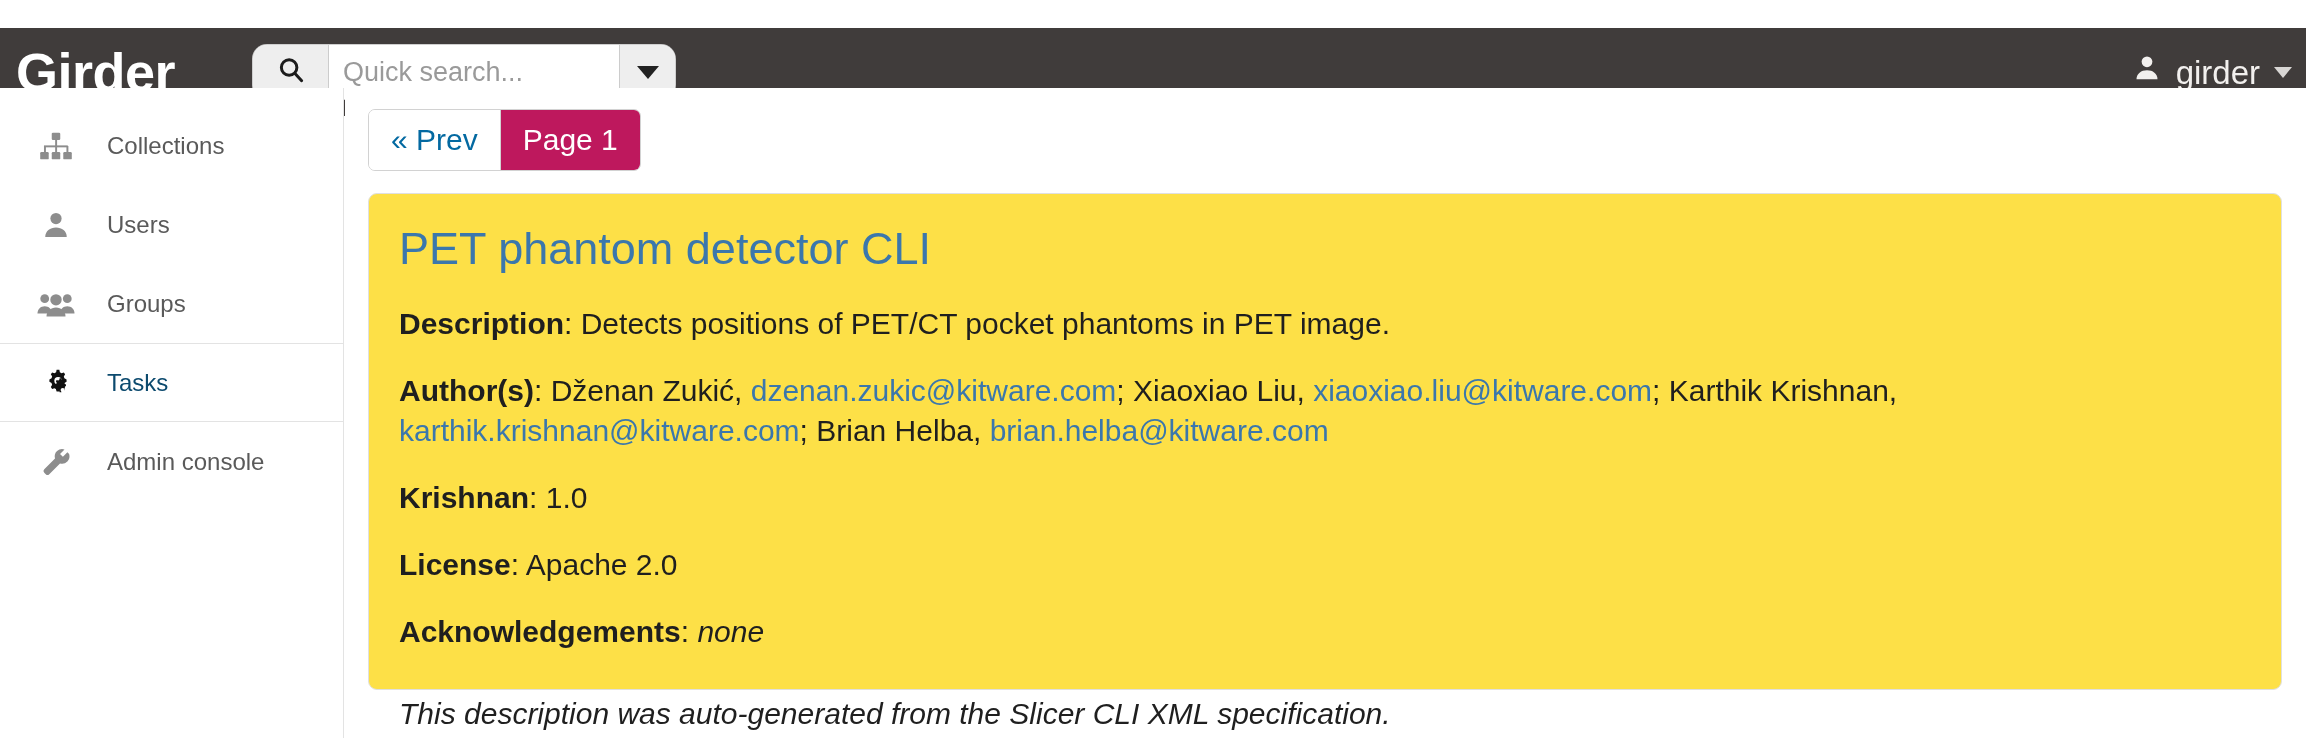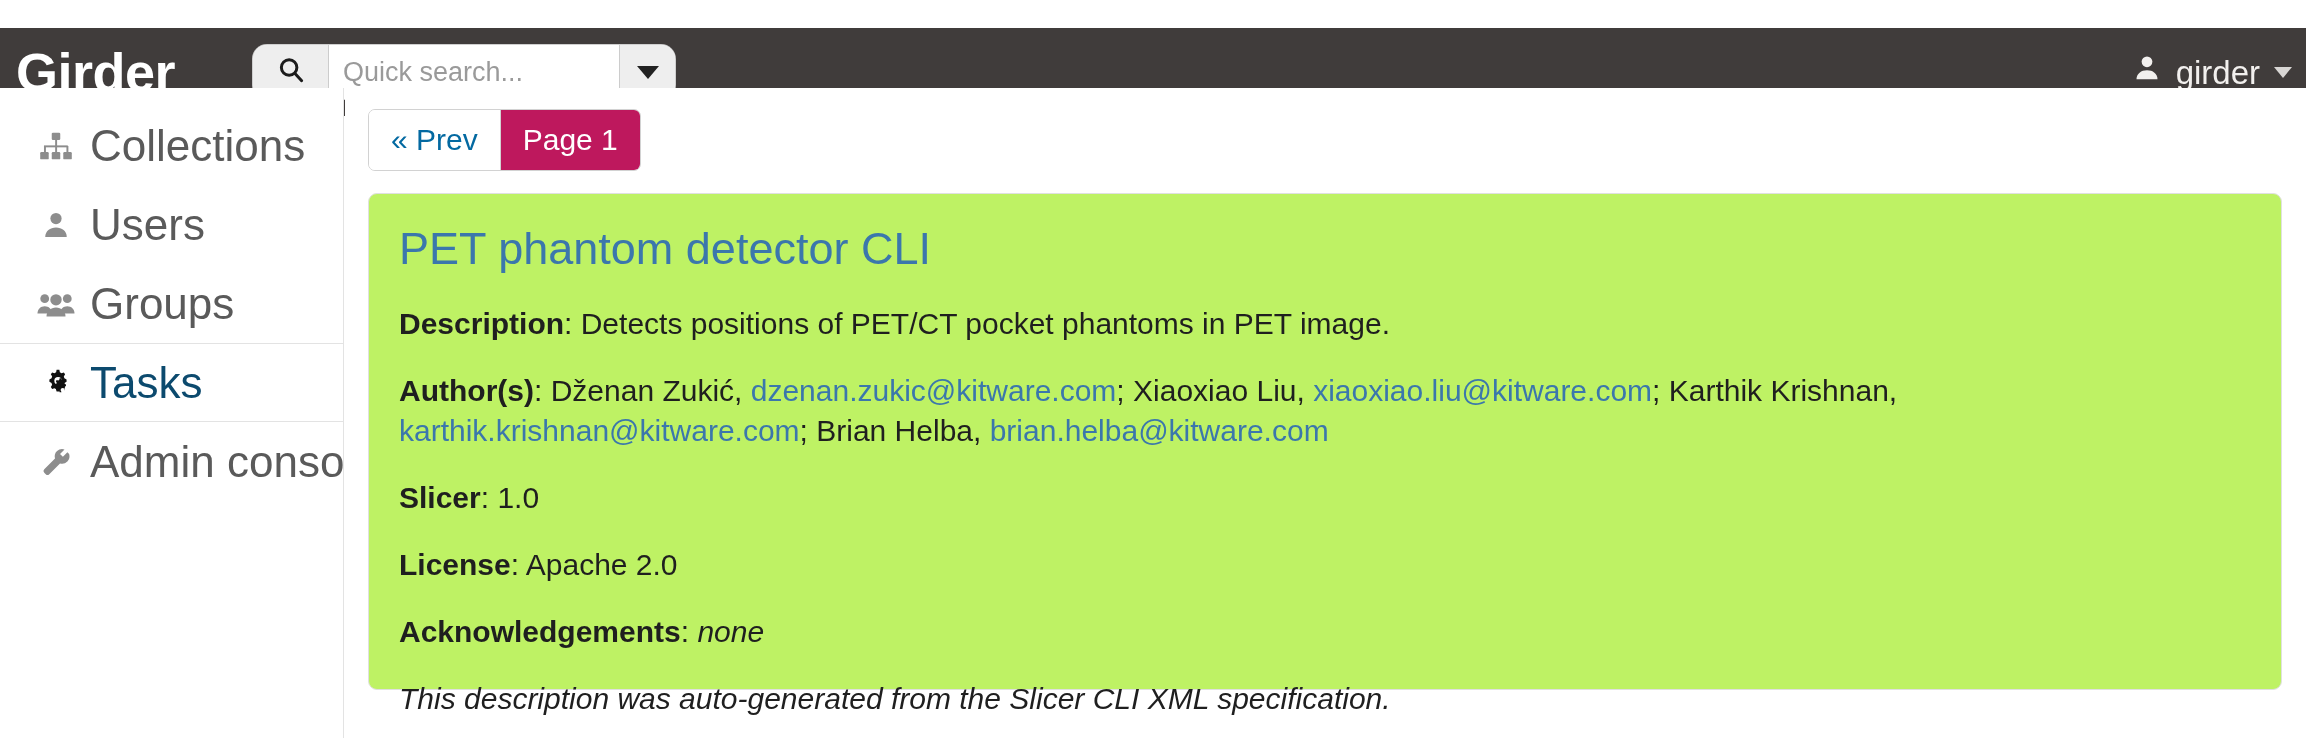--- a/index.html
+++ b/index.html
@@ -89,25 +89,25 @@
   .sidebar {
     position: absolute;
     top: 88px; left: 0;
     width: 344px; height: 650px;
     background: #ffffff;
     border-right: 1px solid #e3e3e3;
     padding-top: 18px;
   }
   .nav-item {
     display: flex; align-items: center;
-    gap: 14px;
+    gap: 31px;
     height: 79px;
     padding-left: 36px;
     color: #5a5a5a;
-    font-size: 44px;
+    font-size: 24px;
     cursor: pointer;
     white-space: nowrap;
   }
   .nav-item .nav-icon {
     width: 40px;
     display: flex; align-items: center; justify-content: center;
     color: #8d8d8d;
     flex: none;
   }
   .nav-item.active {
@@ -151,21 +151,21 @@
     color: #ffffff;
     border-right-color: #3c7ab0;
   }
 
   .card {
     margin-top: 22px;
     width: 1914px;
     height: 497px;
     border: 1px solid #e0e0e0;
     border-radius: 9px;
-    background: #bef264;
+    background: #fde047;
     padding: 27px 30px 0 30px;
   }
   .card-title {
     color: #3b77ac;
     font-size: 45px;
     font-weight: normal;
     margin: 0 0 0 0;
     line-height: 1.25;
     white-space: nowrap;
   }
@@ -179,21 +179,21 @@
   .meta-line i { font-style: italic; }
   .email-link {
     color: #3b77ac;
     text-decoration: none;
     cursor: pointer;
   }
   .note-line {
     font-size: 30px;
     color: #1f1f1f;
     font-style: italic;
-    margin-top: 27px;
+    margin-top: 42px;
     line-height: 1.33;
   }
 </style>
 </head>
 <body>
 
 <div class="navbar">
 
   <div class="brand">Girder</div>
 
@@ -302,21 +302,21 @@
 
     <div class="meta-line">
       <b>Description</b><span>: </span><span>Detects positions of PET/CT pocket phantoms in PET image.</span>
     </div>
 
     <div class="meta-line">
       <b>Author(s)</b><span>: </span><span id="authors-list"><span>Dženan Zukić, </span><a class="email-link">dzenan.zukic@kitware.com</a><span>; </span><span>Xiaoxiao Liu, </span><a class="email-link">xiaoxiao.liu@kitware.com</a><span>; </span><span>Karthik Krishnan, </span><a class="email-link">karthik.krishnan@kitware.com</a><span>; </span><span>Brian Helba, </span><a class="email-link">brian.helba@kitware.com</a></span>
     </div>
 
     <div class="meta-line">
-      <b>Slicer</b><span>: </span><span>1.0</span>
+      <b>Krishnan</b><span>: </span><span>1.0</span>
     </div>
 
     <div class="meta-line">
       <b>License</b><span>: </span><span>Apache 2.0</span>
     </div>
 
     <div class="meta-line">
       <b>Acknowledgements</b><span>: </span><i>none</i>
     </div>
 

